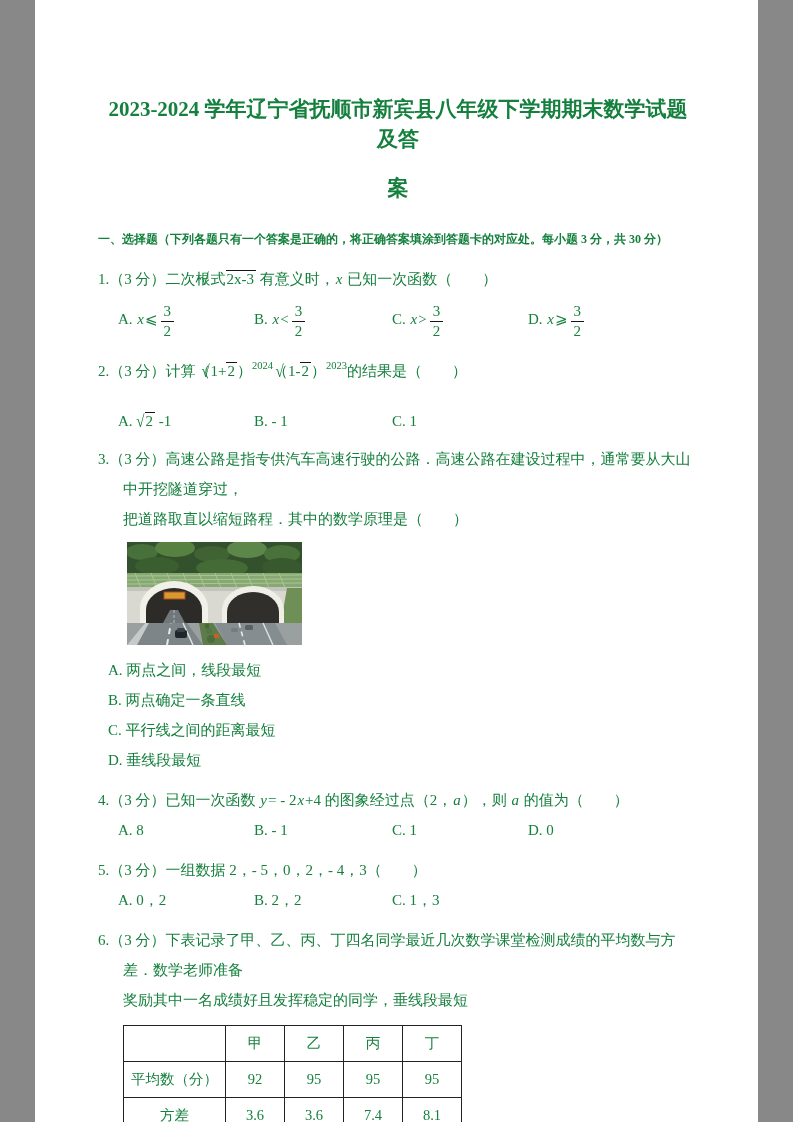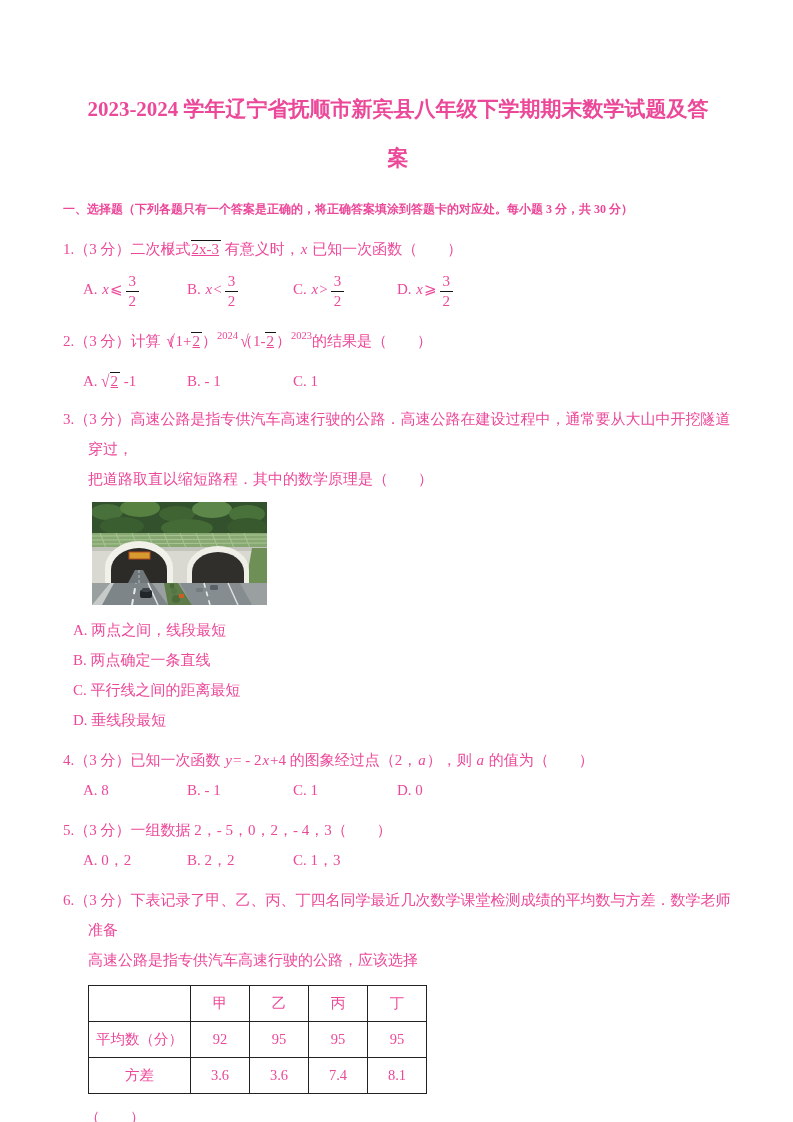--- a/index.html
+++ b/index.html
@@ -1,48 +1,49 @@
 <!DOCTYPE html>
 <html><head>
 <meta charset="utf-8">
 <style>
   * { box-sizing: border-box; }
   html, body { margin: 0; padding: 0; background: #888; }
   .page {
     position: relative;
-    width: 793px; height: 1122px;
+    width: 723px; height: 1122px;
     margin: 0 auto;
     background: #ffffff;
-    color: #ec4899;
+    color: #15803d;
     font-family: "Liberation Serif", "DejaVu Serif", serif;
     font-size: 15px;
     overflow: hidden;
     padding: 0 60px 0 63px;
   }
   .title { text-align: center; font-weight: bold; font-size: 21px; line-height: 30px; }
   .title-1 { padding-top: 94px; }
   .title-2 { margin-top: 19px; }
   .heading { margin-top: 24px; font-weight: bold; font-size: 12px; line-height: 24px; white-space: nowrap; }
   .stem { line-height: 30px; padding-left: 25px; text-indent: -25px; margin-top: 10px; }
   .stem-tall { margin-top: 13px; }
   .opts-grid {
     display: grid;
     grid-template-columns: 104px 106px 104px auto;
     margin-left: 20px;
     line-height: 30px;
+    gap: 32px;
   }
   .opts-grid.frac-row { align-items: center; min-height: 50px; margin-top: 2px; }
   .opts-list { margin-top: 10px; }
   .opts-list .opt-line { line-height: 30px; margin-left: 10px; }
   .photo { display: block; margin: 8px 0 2px 29px; }
   
   .mi { font-style: italic; padding: 0 1px; }
   .sqrt { white-space: nowrap; }
   .sqrt .rad { display: inline-block; transform: scaleY(1.15); }
-  .sqrt .ovl { display: inline-block; border-top: 1.5px solid #151515; padding: 0 2px 0 1px; line-height: 1.15; text-indent: 0; text-decoration: underline; }
+  .sqrt .ovl { display: inline-block; border-top: 1.5px solid #151515; padding: 0 2px 0 1px; line-height: 1.15; text-indent: 0; }
   .frac { display: inline-block; text-align: center; vertical-align: -12px; line-height: 1; margin-left: 3px; }
   .frac .fn { display: block; border-bottom: 1.4px solid #151515; padding: 1px 3px 2px; }
   .frac .fd { display: block; padding-top: 2px; }
   sup.msup { font-size: 10.5px; vertical-align: 7px; line-height: 0; }
   
   table.score-table { border-collapse: collapse; margin: 10px 0 0 25px; text-align: center; font-size: 14.5px; }
   table.score-table td, table.score-table th { border: 1.4px solid #222; font-weight: normal; height: 36px; padding: 0 4px; }
   table.score-table .c0 { width: 102px; }
   table.score-table .c  { width: 59px; }
   .blank-paren { margin: 9px 0 0 22px; line-height: 28px; }
@@ -62,21 +63,21 @@
     <div class="opts-grid frac-row">
       <span><span>A. </span><span class="mi">x</span><span>⩽</span><span class="frac"><span class="fn">3</span><span class="fd">2</span></span></span>
       <span><span>B. </span><span class="mi">x</span><span>&lt;</span><span class="frac"><span class="fn">3</span><span class="fd">2</span></span></span>
       <span><span>C. </span><span class="mi">x</span><span>&gt;</span><span class="frac"><span class="fn">3</span><span class="fd">2</span></span></span>
       <span><span>D. </span><span class="mi">x</span><span>⩾</span><span class="frac"><span class="fn">3</span><span class="fd">2</span></span></span>
     </div>
   </div>
 
   <div>
     <div class="stem"><span>2.（3 分）计算（1+</span><span class="sqrt"><span class="rad">√</span><span class="ovl">2</span></span><span>）</span><sup class="msup">2024</sup><span>（1-</span><span class="sqrt"><span class="rad">√</span><span class="ovl">2</span></span><span>）</span><sup class="msup">2023</sup><span>的结果是（　　）</span></div>
-    <div class="opts-grid" style="margin-top:10px;">
+    <div class="opts-grid" style="margin-top:20px;">
       <span><span>A. </span><span class="sqrt"><span class="rad">√</span><span class="ovl">2</span></span><span> -1</span></span>
       <span><span>B. - 1</span></span>
       <span><span>C. 1</span></span>
     </div>
   </div>
 
   <div>
     <div class="stem" style="margin-top:8px;">
       <span>3.（3 分）高速公路是指专供汽车高速行驶的公路．高速公路在建设过程中，通常要从大山中开挖隧道穿过，</span><br>
       <span>把道路取直以缩短路程．其中的数学原理是（　　）</span>
@@ -171,21 +172,21 @@
     <div class="opts-grid">
       <span>A. 0，2</span>
       <span>B. 2，2</span>
       <span>C. 1，3</span>
     </div>
   </div>
 
   <div>
     <div class="stem">
       <span>6.（3 分）下表记录了甲、乙、丙、丁四名同学最近几次数学课堂检测成绩的平均数与方差．数学老师准备</span><br>
-      <span>高速公路是指专供汽车高速行驶的公路，应该选择</span>
+      <span>奖励其中一名成绩好且发挥稳定的同学，垂线段最短</span>
     </div>
 
     <table class="score-table">
       <tbody>
           <tr>
         <th class="c0"></th>
         <th class="c">甲</th>
         <th class="c">乙</th>
         <th class="c">丙</th>
         <th class="c">丁</th>

